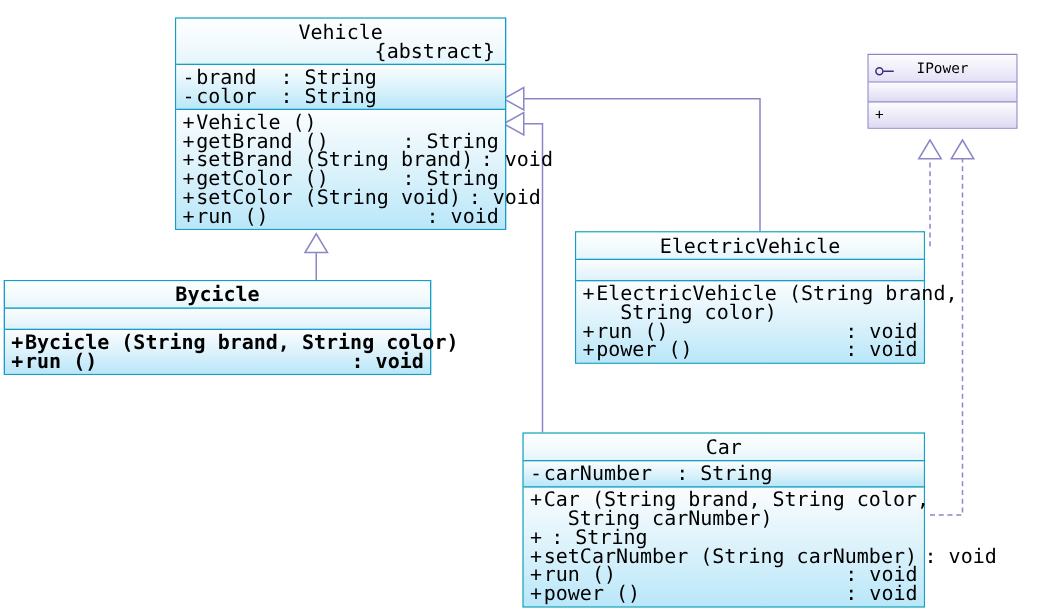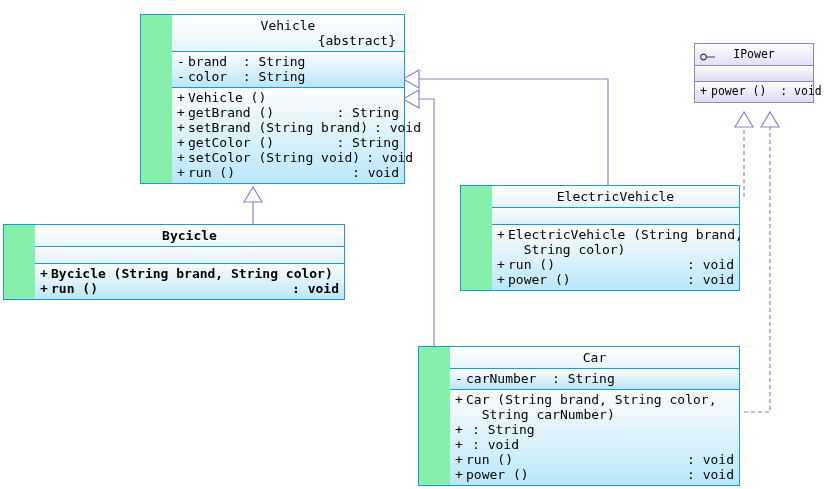--- a/index.html
+++ b/index.html
@@ -29,24 +29,23 @@
     height: 489px;
     pointer-events: none;
   }
 
   
   .uml-class {
     position: absolute;
     box-sizing: border-box;
     border: 1px solid #1b9ad1;
     background: #86efac;
-    font-size: 13px;
+    font-size: 16px;
     line-height: 15px;
     color: #000000;
-    padding-left: 31px;
   }
   .uml-class .compartment {
     box-sizing: border-box;
     background-image: linear-gradient(to bottom, #fbfdfe 0%, #d9f1fb 55%, #b9e7f9 100%);
     padding: 2px 5px 3px 5px;
   }
   .uml-class .compartment + .compartment {
     border-top: 1px solid #1b9ad1;
   }
   .uml-class .cmp-title {
@@ -274,20 +273,21 @@
         <span class="sig">Car (String brand, String color,
   String carNumber)</span>
         <span class="ret"></span>
       </div>
       <div class="feature">
         <span class="vis">+</span>
         <span class="ret">: String</span>
       </div>
       <div class="feature">
         <span class="vis">+</span>
+        <span class="sig">setCarNumber (String carNumber)</span>
         <span class="ret">: void</span>
       </div>
       <div class="feature">
         <span class="vis">+</span>
         <span class="sig">run ()</span>
         <span class="ret">: void</span>
       </div>
       <div class="feature">
         <span class="vis">+</span>
         <span class="sig">power ()</span>
@@ -303,19 +303,18 @@
           <circle cx="3.5" cy="4.5" r="2.8" fill="none" stroke="#3b3080" stroke-width="1.2"></circle>
           <line x1="6.6" y1="4.5" x2="15" y2="4.5" stroke="#3b3080" stroke-width="1.2"></line>
         </svg>
       </span>
       <span class="title-name">IPower</span>
     </div>
     <div class="compartment cmp-empty"></div>
     <div class="compartment">
       <div class="feature">
         <span class="vis">+</span>
-        <span class="sig">power ()  : void</span>
         <span class="ret"></span>
       </div>
     </div>
   </div>
 
 </div>
 
 </body></html>

